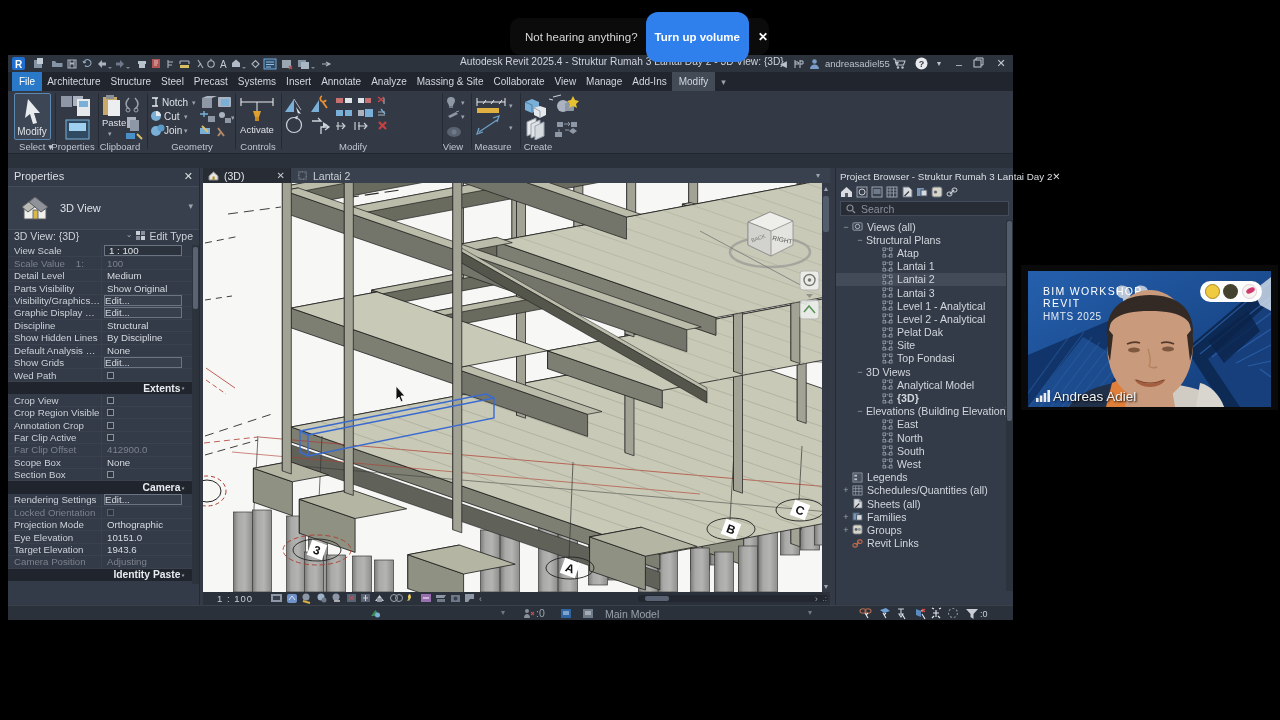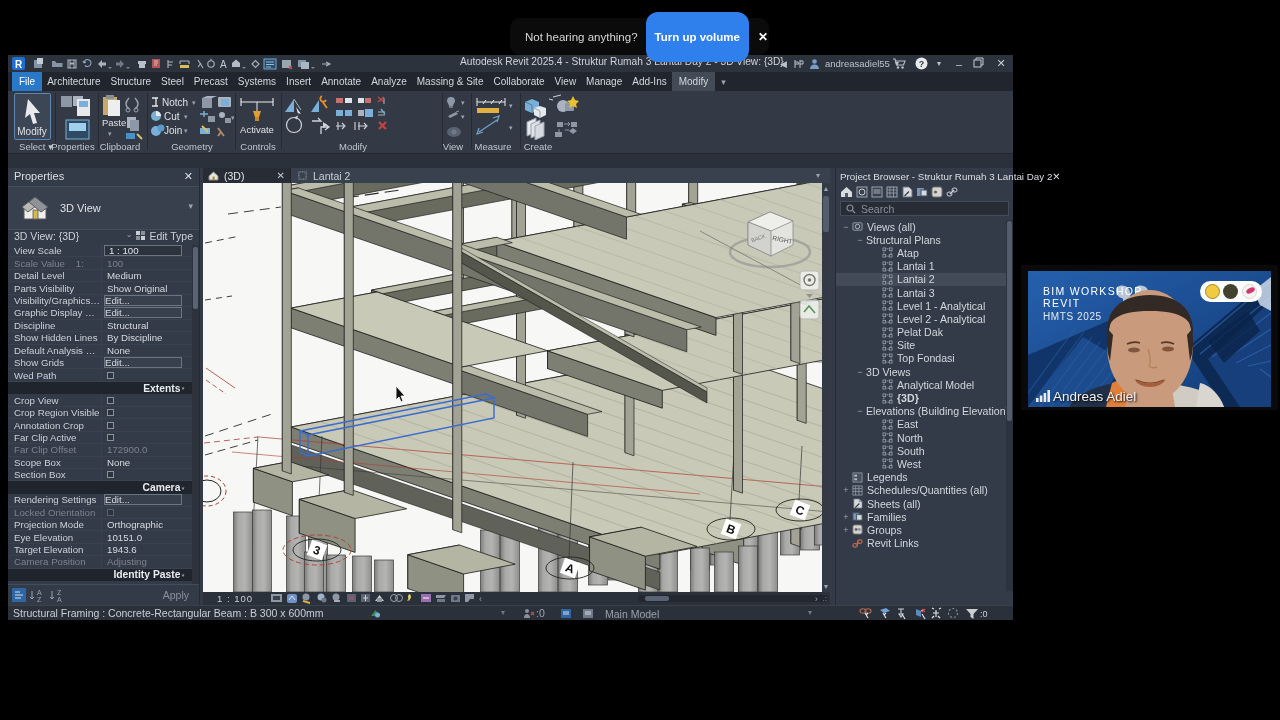--- a/index.html
+++ b/index.html
@@ -413,21 +413,21 @@
           </div>
           <div class="pr">
             <span class="pl">Far Clip Active</span>
             <span class="pc">
               <span class="pchk"></span>
             </span>
           </div>
           <div class="pr">
             <span class="pl gray">Far Clip Offset</span>
             <span class="pc">
-              <span class="pval gray">172900.0</span>
+              <span class="pval gray">412900.0</span>
             </span>
           </div>
           <div class="pr">
             <span class="pl">Scope Box</span>
             <span class="pc">
               <span class="pval">None</span>
             </span>
           </div>
           <div class="pr">
             <span class="pl">Section Box</span>
@@ -476,33 +476,20 @@
             </span>
           </div>
           <div class="ph">
             <span>Identity Paste</span>
             <span class="pin">⋆</span>
           </div>
         </div>
       <div style="position:absolute;right:0;top:77px;width:7px;bottom:21px;background:#2d333d">
           <div style="position:absolute;left:1px;top:2px;width:5px;height:62px;background:#5a6373;border-radius:2px"></div>
         </div>
-      <div style="position:absolute;left:0;bottom:0;width:100%;height:21px;border-top:1px solid #454c59;display:flex;align-items:center">
-        <svg width="60" height="16" style="margin-left:4px">
-          <rect x="0" y="1" width="14" height="14" fill="#2e66a4"></rect>
-            <path d="M3 5h5M3 8h8M3 11h6" stroke="#cfe0f0" stroke-width="1.2"></path>
-          <path d="M20 4v8M18 10l2 2 2-2" stroke="#9aa3ae" fill="none"></path>
-            <text x="25" y="8" font-size="7" fill="#9aa3ae">A</text>
-            <text x="25" y="15" font-size="7" fill="#9aa3ae">Z</text>
-          <path d="M40 4v8M38 10l2 2 2-2" stroke="#9aa3ae" fill="none"></path>
-            <text x="45" y="8" font-size="7" fill="#9aa3ae">Z</text>
-            <text x="45" y="15" font-size="7" fill="#9aa3ae">A</text>
-        </svg>
-        <span style="margin-left:auto;margin-right:10px;color:#8a919c;font-size:10.5px">Apply</span>
-      </div>
     </div>
 
     <div id="viewport">
       <div id="vtabs">
         <div style="background:#272c35;width:87px;display:flex;align-items:center;padding:0 5px;gap:5px">
           <svg width="11" height="10" viewBox="0 0 11 10">
               <path d="M1 5 L5.5 1 L10 5 V9 H1 Z" fill="#e8e6e2" stroke="#888"></path>
               <rect x="4.5" y="5.5" width="2.2" height="3.5" fill="#b09030"></rect>
             </svg>
           <span style="color:#e3e6ea;font-size:10.5px;font-weight:normal">(3D)</span>
@@ -1114,21 +1101,20 @@
               <rect x="6" y="2" width="5" height="4" rx="2" fill="none" stroke="#c46a4a" stroke-width="1.2"></rect>
             </svg>
             <span class="tt">Revit Links</span>
           </div>
         </div>
       <div style="position:absolute;right:0;top:52px;width:7px;bottom:14px;background:#2d333d">
           <div style="position:absolute;left:1px;top:1px;width:5px;height:200px;background:#545d6b;border-radius:2px"></div>
         </div>
     </div>
     <div id="statusbar">
-      <span style="margin-left:5px">Structural Framing : Concrete-Rectangular Beam : B 300 x 600mm</span>
       <svg width="11" height="11" style="position:absolute;left:362px;top:2px" viewBox="0 0 11 11">
           <path d="M1 8 L5.5 2 L10 8 Z" fill="#3a8a5a"></path>
           <circle cx="7.5" cy="7" r="2.5" fill="#7ab0d8"></circle>
         </svg>
       <span style="position:absolute;left:493px;top:2px;color:#717983;font-size:8px">▾</span>
       <svg width="12" height="11" style="position:absolute;left:515px;top:2px" viewBox="0 0 12 11">
           <circle cx="4" cy="3" r="2" fill="#8a919c"></circle>
           <path d="M1 10c0-2.5 1.5-4 3-4s3 1.5 3 4z" fill="#8a919c"></path>
           <path d="M8 4l3 3M11 4L8 7" stroke="#c05050" stroke-width="1.1"></path>
         </svg>

